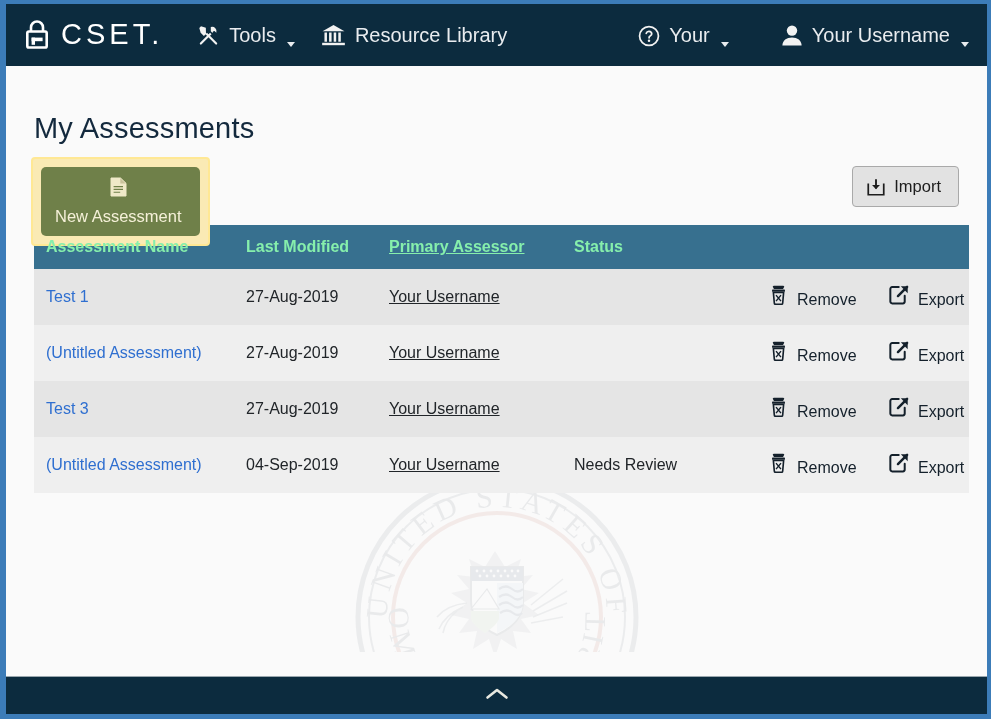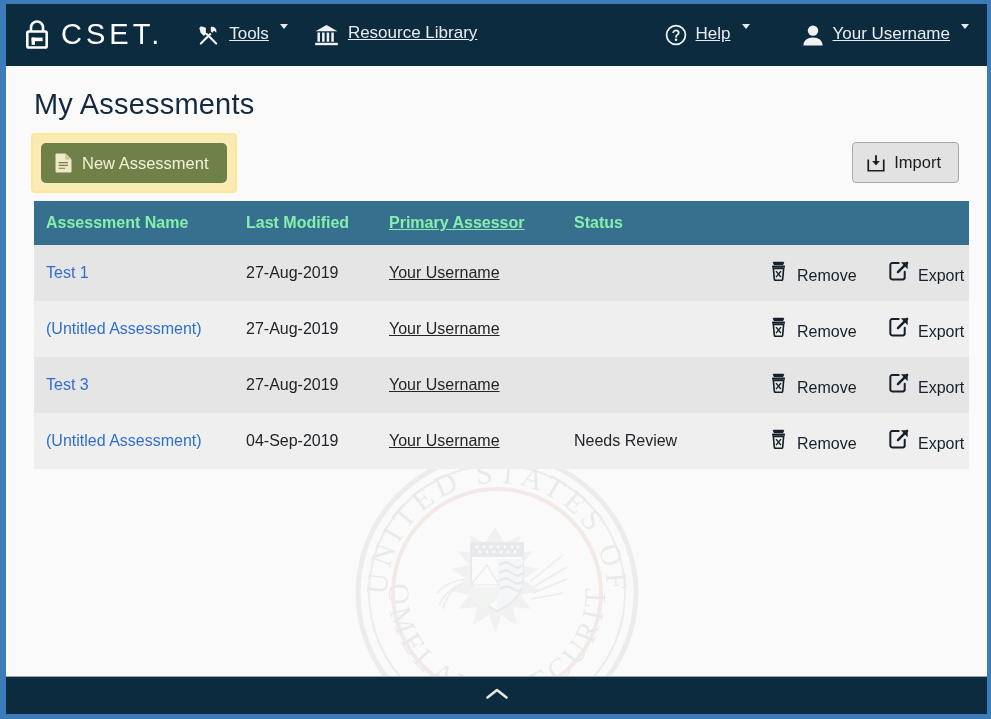--- a/index.html
+++ b/index.html
@@ -22,20 +22,21 @@
   }
 
   #app {
     position: relative;
     width: 100%;
     height: 100%;
     background: #fafafa;
     overflow: hidden;
     display: flex;
     flex-direction: column;
+    gap: 24px;
   }
 
   
   #navbar {
     flex: 0 0 auto;
     height: 62px;
     background: #0c2b3e;
     display: flex;
     align-items: center;
     padding: 0 18px 0 18px;
@@ -61,27 +62,26 @@
     font-weight: 400;
     font-family: "Liberation Sans", sans-serif;
     position: relative;
     display: inline-block;
     line-height: 1;
     padding-bottom: 2px;
   }
 
   .nav-item {
     display: flex;
-    align-items: flex-start;
+    align-items: flex-end;
     gap: 9px;
     color: #e9ecef;
-    font-size: 17px;
+    font-size: 20px;
     cursor: pointer;
     white-space: nowrap;
-    text-decoration: underline;
   }
   .nav-item + .nav-item { margin-left: 26px; }
 
   .caret {
     width: 0; height: 0;
     border-left: 4.5px solid transparent;
     border-right: 4.5px solid transparent;
     border-top: 5px solid #e9ecef;
     margin-left: 2px;
     display: inline-block;
@@ -144,20 +144,21 @@
     color: #f5f0d8;
     border: none;
     border-radius: 5px;
     font-size: 16.5px;
     padding: 10px 18px 10px 14px;
     display: inline-flex;
     align-items: center;
     gap: 10px;
     cursor: pointer;
     font-family: "Liberation Sans", sans-serif;
+    flex-direction: column;
   }
 
   .btn-import {
     background: #e2e2e2;
     border: 1px solid #a9a9a9;
     border-radius: 4px;
     color: #1d1d1d;
     font-size: 16.5px;
     padding: 10px 17px 10px 14px;
     display: inline-flex;
@@ -289,21 +290,21 @@
     <div class="nav-right">
 
       <div class="nav-item">
         <span class="nav-icon">
           <svg width="22" height="22" viewBox="0 0 24 24">
             <circle cx="12" cy="12" r="10.3" fill="none" stroke="#f2f2f2" stroke-width="1.9"></circle>
             <path d="M9 9.1 a3.1 3.1 0 0 1 6 .5 c0 2-2.4 2.3-2.8 3.6 l-.1 .9" fill="none" stroke="#f2f2f2" stroke-width="1.9" stroke-linecap="round"></path>
             <circle cx="12" cy="17.3" r="1.35" fill="#f2f2f2"></circle>
           </svg>
         </span>
-        <span>Help</span>
+        <span>Your</span>
         <span class="caret"></span>
       </div>
 
       <div class="nav-item">
         <span class="nav-icon">
           <svg width="22" height="23" viewBox="0 0 22 23">
             <circle cx="11" cy="6.6" r="5.2" fill="#f2f2f2"></circle>
             <path d="M1.4 21.6 c0-5.3 4.3-8.2 9.6-8.2 s9.6 2.9 9.6 8.2 z" fill="#f2f2f2"></path>
           </svg>
         </span>

